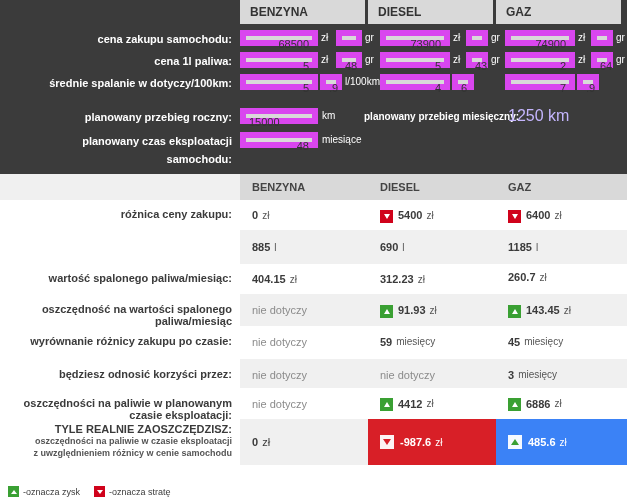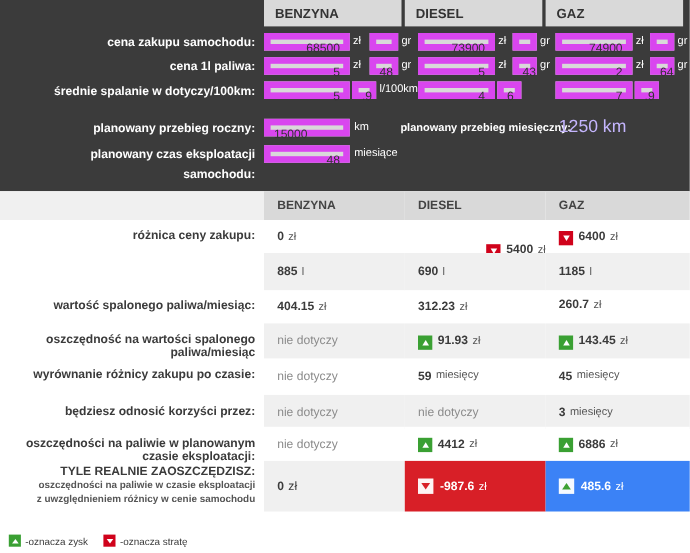--- a/index.html
+++ b/index.html
@@ -247,21 +247,21 @@
   <div class="b-head bh1">BENZYNA</div>
   <div class="b-head bh2">DIESEL</div>
   <div class="b-head bh3">GAZ</div>
 
   <div class="brow" style="top:26px;height:30px;">
     <div class="b-lab" style="top:8px;">różnica ceny zakupu:</div>
     <div class="cell zone1 zone-w" style="top:0;height:30px;">
       <span class="val">0</span>
         <span class="u">zł</span>
     </div>
-    <div class="cell zone2 zone-w" style="top:12px;height:30px;justify-content:flex-end;">
+    <div class="cell zone2 zone-w" style="top:0;height:30px;">
       <span class="badge-ico">
           <i></i>
         </span>
       <span class="val">5400</span>
         <span class="u">zł</span>
     </div>
     <div class="cell zone3 zone-w" style="top:0;height:30px;">
       <span class="badge-ico">
           <i></i>
         </span>

